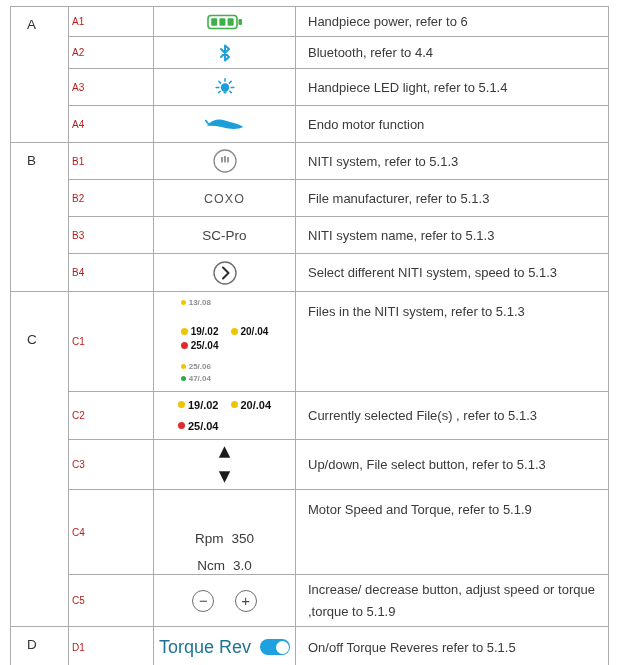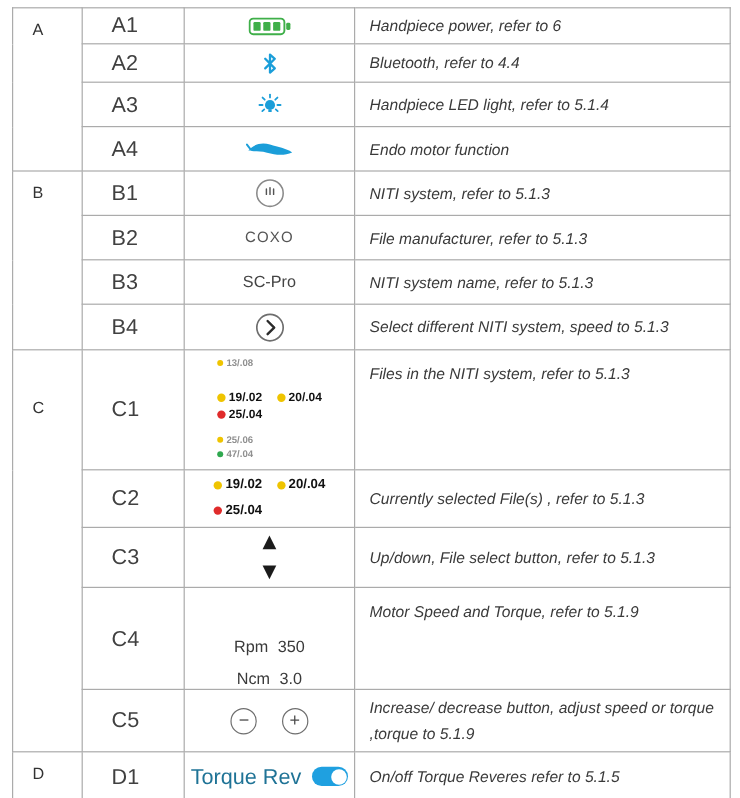--- a/index.html
+++ b/index.html
@@ -6,23 +6,23 @@
   body {
     width:617px; height:665px;
     font-family:"Liberation Sans", sans-serif;
     color:#333; overflow:hidden;
   }
   .wrap { padding:6px 0 0 10px; }
   table { border-collapse:collapse; width:598px; table-layout:fixed; }
   td { border:1px solid #ababab; overflow:hidden; }
   .gcell { vertical-align:top; padding:10px 0 0 16px; font-size:13.5px; color:#333; }
   .gcell.gc-c { padding-top:40px; }
-  .code { padding-left:24px; font-size:18px; color:#404040; vertical-align:middle; }
+  .code { padding-left:3px; font-size:10px; color:#b91c1c; vertical-align:middle; }
   .icon { text-align:center; vertical-align:middle; }
-  .desc { padding:4px 10px 4px 12px; font-size:13px; color:#3a3a3a; vertical-align:middle; line-height:1.65;font-style:italic; }
+  .desc { padding:4px 10px 4px 12px; font-size:13px; color:#3a3a3a; vertical-align:middle; line-height:1.65; }
   .desc.top { vertical-align:top; padding-top:9px; }
 
   
   svg { display:block; margin:0 auto; }
 
   
   .filelist { display:inline-block; text-align:left; }
   .fl-line { display:flex; align-items:center; gap:3px; margin-top:3px; white-space:nowrap; }
   .fl-line:first-child { margin-top:0; }
   .dot { display:inline-block; border-radius:50%; flex:0 0 auto; }

